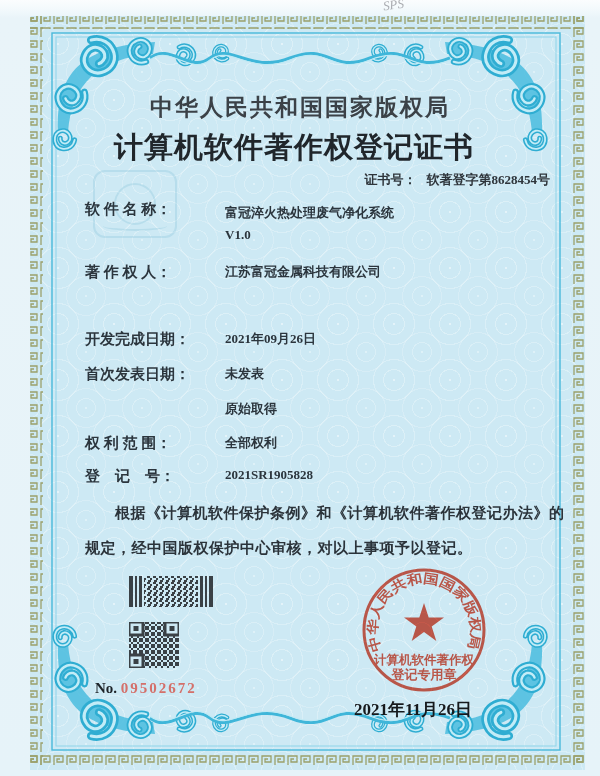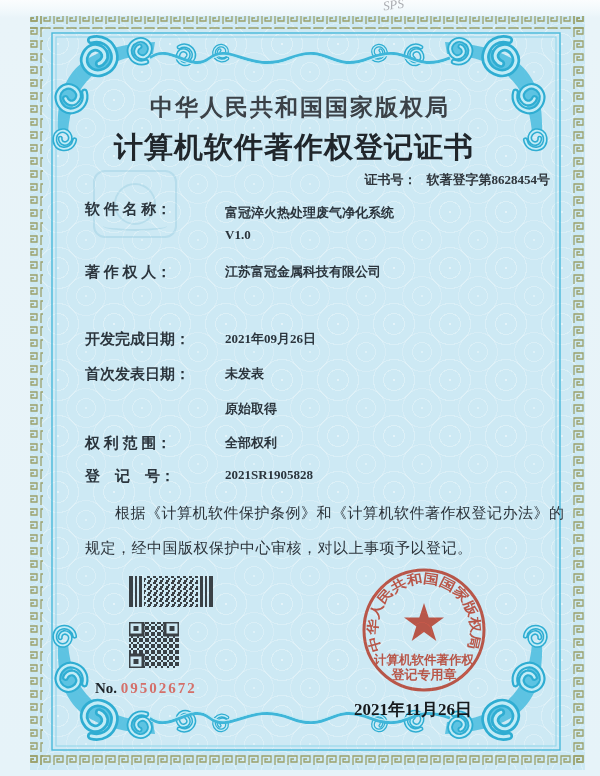--- a/index.html
+++ b/index.html
@@ -28,21 +28,21 @@
   .content{position:absolute;inset:0;}
   .t{position:absolute;white-space:nowrap;}
   .authority{left:0;right:0;top:92px;text-align:center;font-size:23px;font-weight:bold;
     letter-spacing:2px;color:#3b4147;}
   .cert-title{left:0;right:12px;top:128px;text-align:center;font-size:29px;font-weight:bold;
     letter-spacing:1px;color:#20262b;}
   .cert-no{right:50px;top:171px;font-size:13px;font-weight:bold;color:#2e353b;text-align:right;}
   .cert-no .gap{display:inline-block;width:10px;}
   .lbl{left:85px;font-size:15px;font-weight:bold;color:#2b353d;}
   .val{left:193px;font-size:13px;font-weight:bold;color:#2b353d;margin-left:32px;}
-  .statement{font-size:15px;font-weight:400;color:#2b333a;letter-spacing:.5px;}
+  .statement{font-size:15px;font-weight:700;color:#2b333a;letter-spacing:.5px;}
   .emboss{
     position:absolute;left:93px;top:170px;width:80px;height:64px;border-radius:12px;
     border:2px solid rgba(130,192,216,.40);opacity:.75;
   }
   .emboss .inner-circle{
     position:absolute;left:19px;top:11px;width:38px;height:38px;border-radius:50%;
     border:2px solid rgba(130,192,216,.38);
   }
   .emboss .wave{
     position:absolute;left:8px;bottom:5px;right:8px;height:8px;border-radius:50%;

